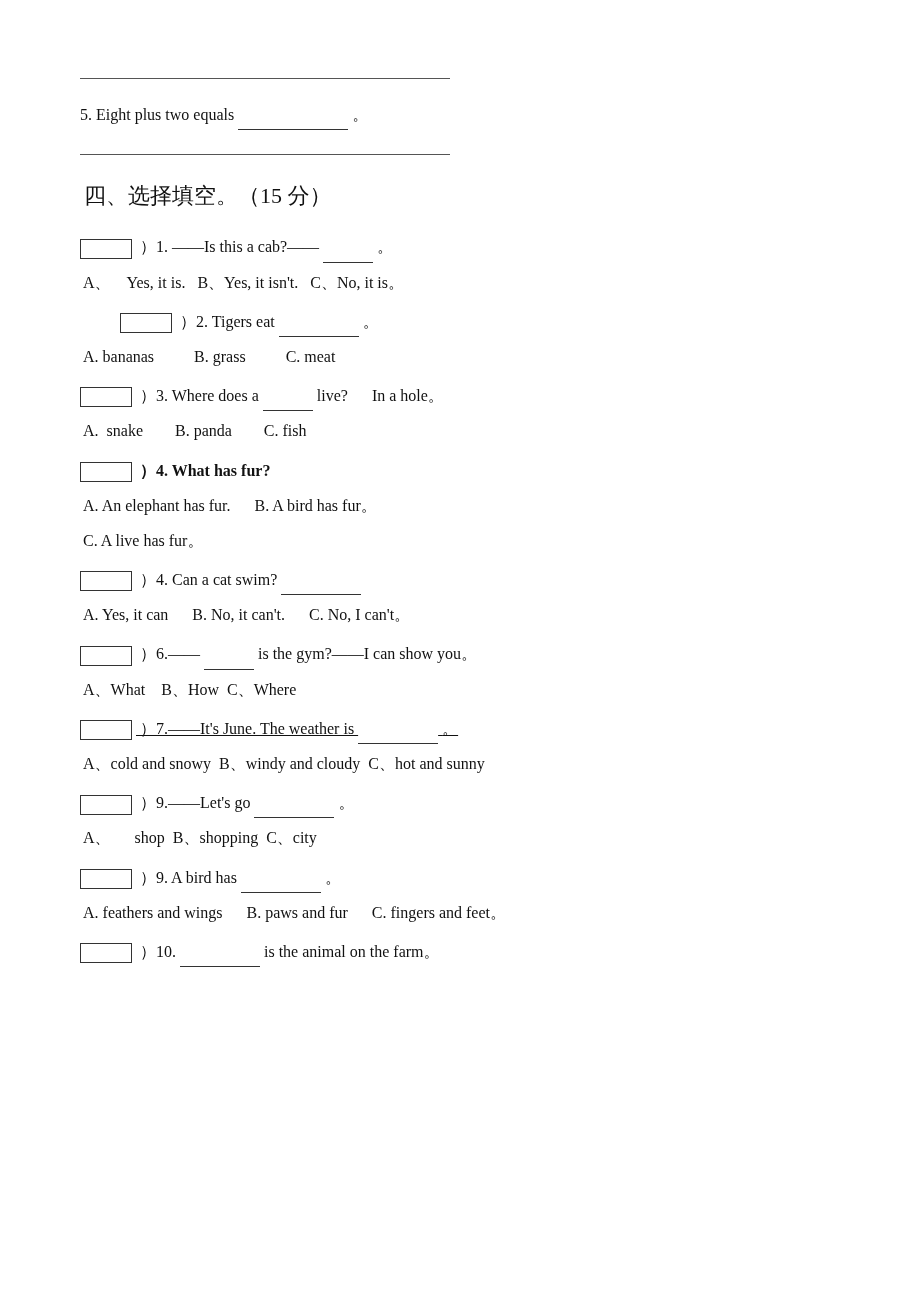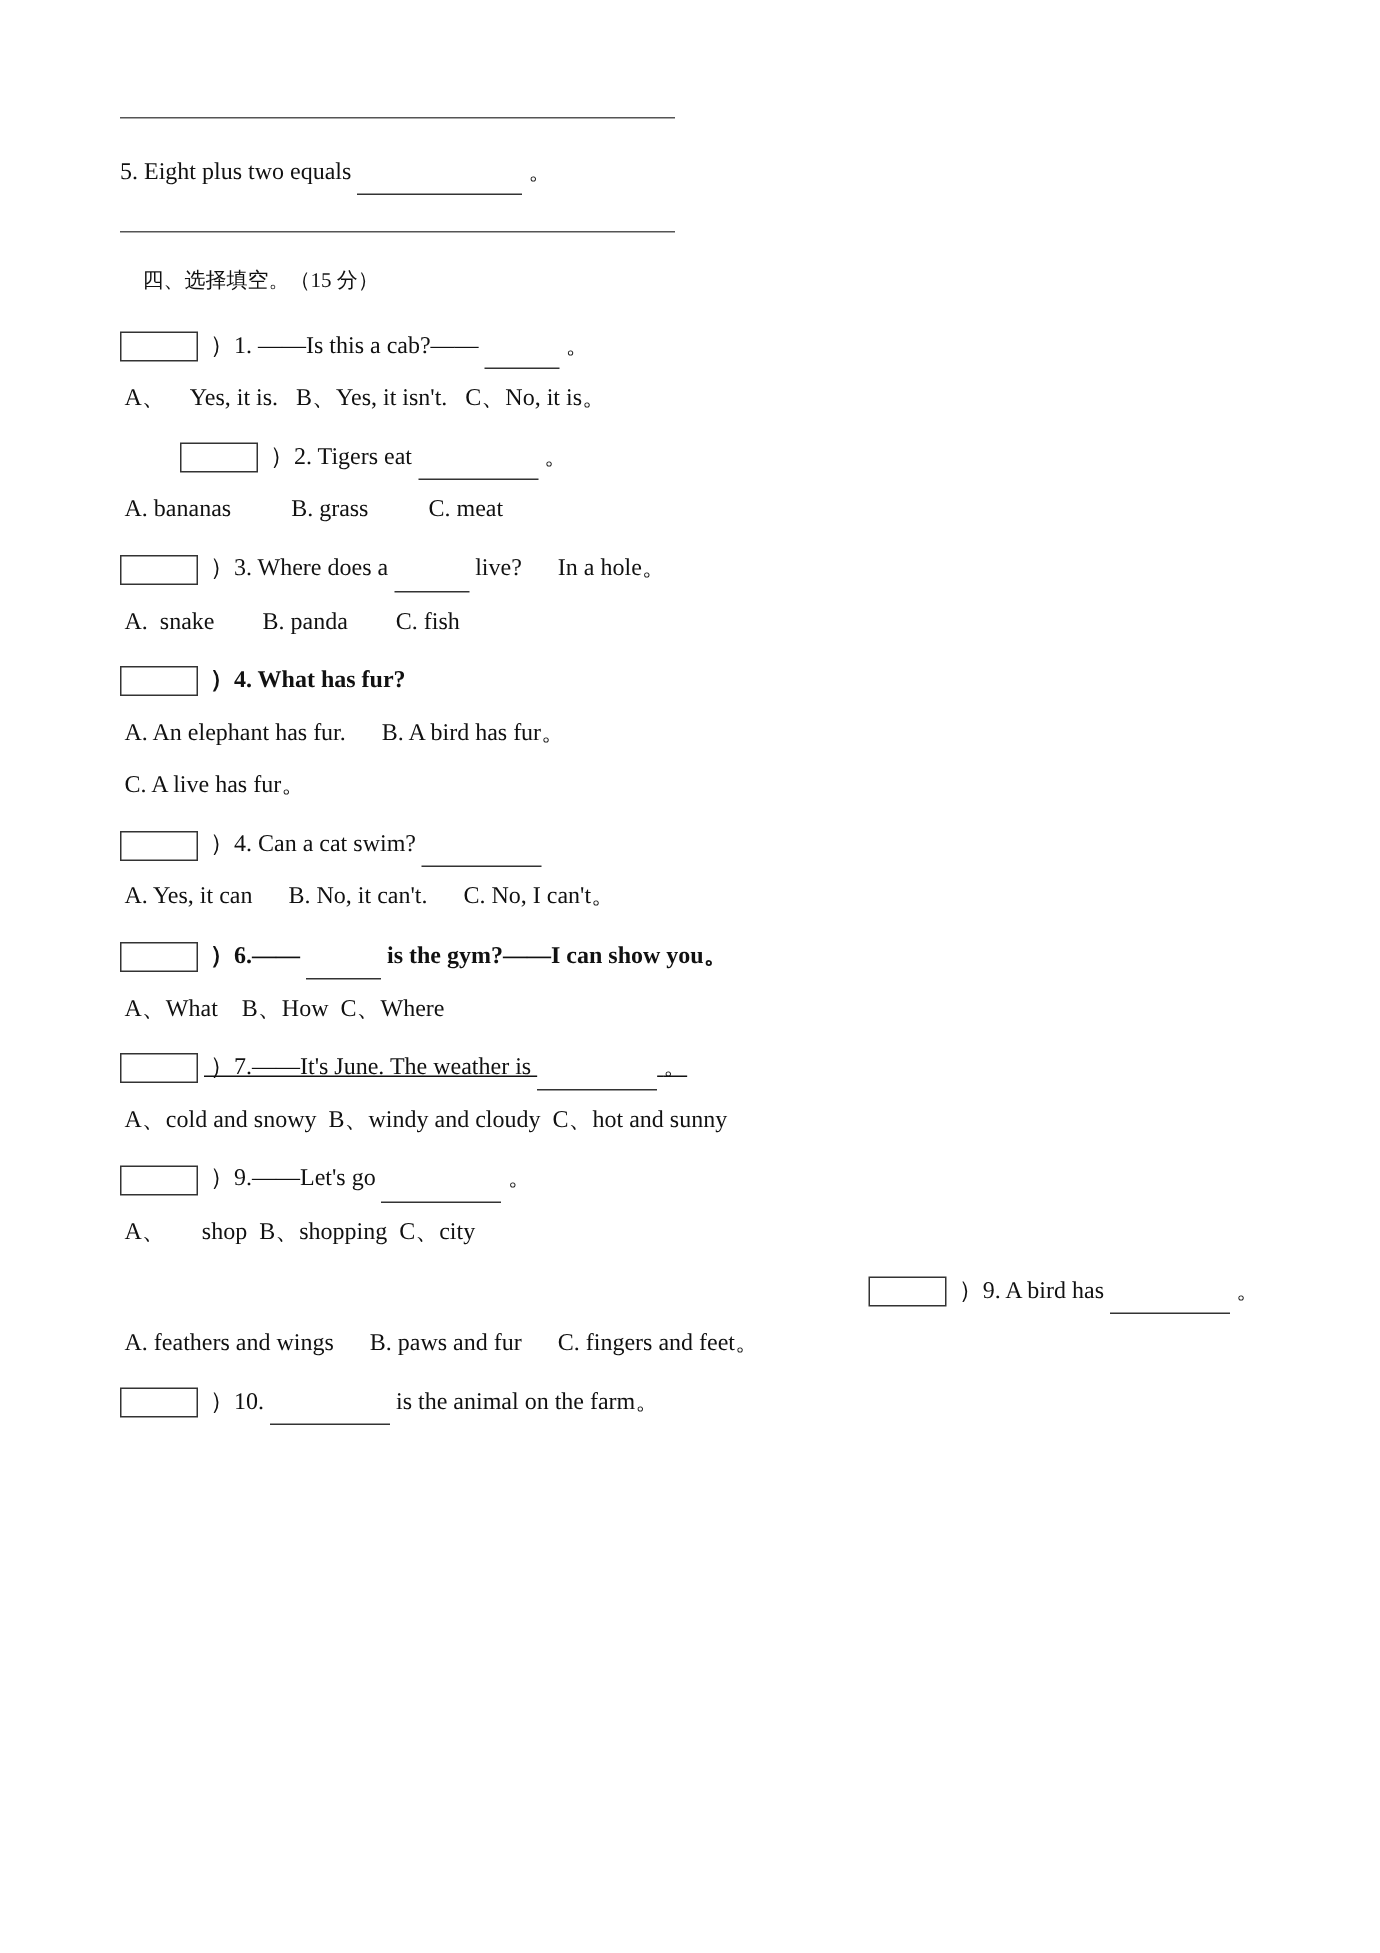--- a/index.html
+++ b/index.html
@@ -20,22 +20,22 @@
       border: none;
       border-top: 1px solid #555;
       margin: 18px 0;
       width: 370px;
     }
     .question-item {
       margin-bottom: 6px;
       line-height: 2.1;
     }
     .section-header {
-      font-size: 14px;
-      margin: 4px 0 10px 15px;
+      font-size: 22px;
+      margin: 4px 0 10px 4px;
       line-height: 2.1;
     }
     .answer-line {
       display: inline-block;
       border-bottom: 1px solid #333;
       min-width: 80px;
       vertical-align: bottom;
       margin-bottom: 2px;
     }
     .answer-line-short {
@@ -120,21 +120,21 @@
 
 <div class="q-line" style="margin-top:4px;">
   <span class="choice-bracket"></span>
   <span>）4. Can a cat swim? </span>
   <span class="answer-line"></span>
 </div>
 <div class="options-line">
   <span>A. Yes, it can&nbsp;&nbsp;&nbsp;&nbsp;&nbsp;&nbsp;B. No, it can't.&nbsp;&nbsp;&nbsp;&nbsp;&nbsp;&nbsp;C. No, I can't。</span>
 </div>
 
-<div class="q-line" style="margin-top:4px;font-weight:bold;">
+<div class="q-line" style="margin-top:4px;">
   <span class="choice-bracket"></span>
   <span>）6.——</span>
   <span class="answer-line answer-line-short"></span>
   <span> is the gym?——I can show you。</span>
 </div>
 <div class="options-line">
   <span>A、What&nbsp;&nbsp;&nbsp;&nbsp;B、How&nbsp;&nbsp;C、Where</span>
 </div>
 
 <div class="q-line" style="margin-top:4px;text-decoration:underline;">
@@ -150,21 +150,21 @@
 <div class="q-line" style="margin-top:4px;">
   <span class="choice-bracket"></span>
   <span>）9.——Let's go </span>
   <span class="answer-line"></span>
   <span>。</span>
 </div>
 <div class="options-line">
   <span>A、&nbsp;&nbsp;&nbsp;&nbsp;&nbsp;&nbsp;shop&nbsp;&nbsp;B、shopping&nbsp;&nbsp;C、city</span>
 </div>
 
-<div class="q-line" style="margin-top:4px;text-align:right;">
+<div class="q-line" style="margin-top:4px;">
   <span class="choice-bracket"></span>
   <span>）9. A bird has </span>
   <span class="answer-line"></span>
   <span>。</span>
 </div>
 <div class="options-line">
   <span>A. feathers and wings&nbsp;&nbsp;&nbsp;&nbsp;&nbsp;&nbsp;B. paws and fur&nbsp;&nbsp;&nbsp;&nbsp;&nbsp;&nbsp;C. fingers and feet。</span>
 </div>
 
 <div class="q-line" style="margin-top:4px;">

